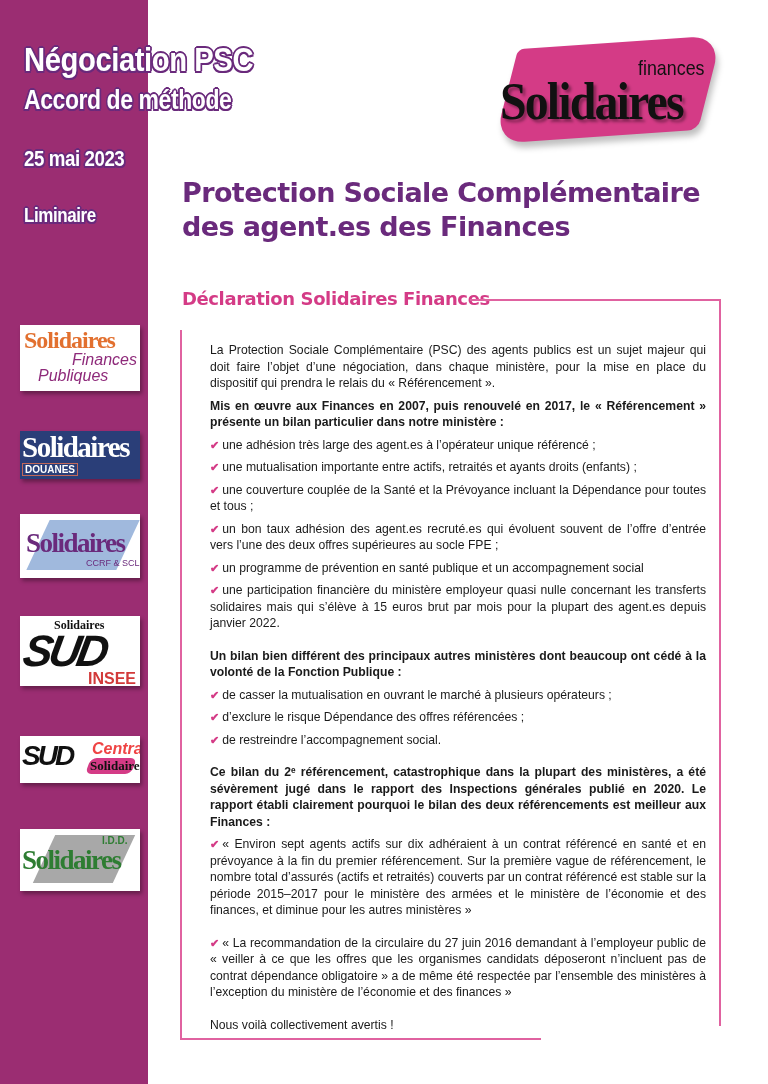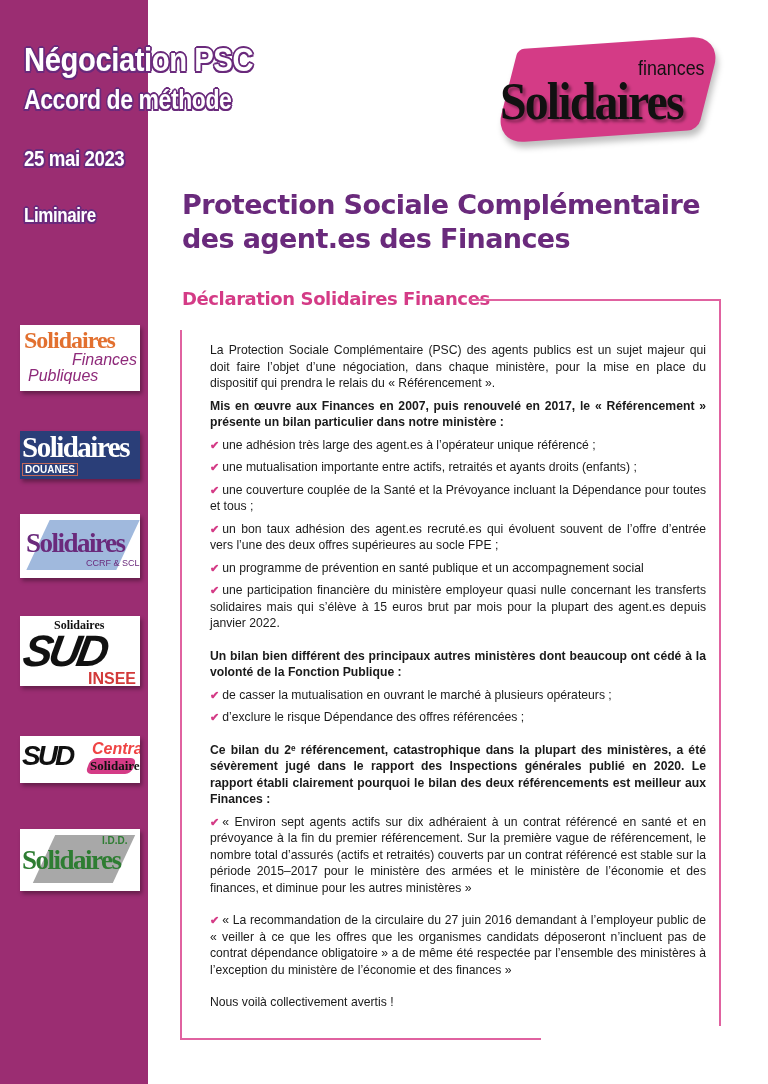--- a/index.html
+++ b/index.html
@@ -43,21 +43,21 @@
   .logo-main .sol {
     position: absolute; left: 4px; top: 36px; font-size: 52px; font-weight: bold;
     font-family: "Liberation Serif", serif; color: #111; letter-spacing: -2px;
     transform: scaleX(0.92); transform-origin: left top;
     text-shadow: 3px 3px 3px rgba(0,0,0,0.35);
   }
 
   .main-title {
     position: absolute; left: 182px; top: 176px; color: #6a2a7c;
     font-family: "DejaVu Sans", sans-serif; font-weight: bold; font-size: 27px;
-    line-height: 34px; letter-spacing: -0.6px; margin-top: 12px;
+    line-height: 34px; letter-spacing: -0.6px;
   }
   .section-title {
     position: absolute; left: 182px; top: 288px; color: #d43b86;
     font-family: "DejaVu Sans", sans-serif; font-weight: bold; font-size: 18px;
     letter-spacing: -0.4px;
   }
   .box-top { position: absolute; left: 470px; top: 299px; width: 251px; height: 2px; background: #e062a0; }
   .box-right { position: absolute; left: 719px; top: 299px; width: 2px; height: 727px; background: #e062a0; }
   .box-left { position: absolute; left: 180px; top: 330px; width: 2px; height: 710px; background: #e062a0; }
   .box-bottom { position: absolute; left: 180px; top: 1038px; width: 361px; height: 2px; background: #e062a0; }
@@ -72,21 +72,21 @@
   .content .chk { color: #d43b86; font-weight: bold; font-size: 11px; margin-right: 3px; }
   .content .gap { height: 10px; }
 
   .logo-box {
     position: absolute; left: 20px; width: 120px; background: #fff;
     box-shadow: 2px 3px 4px rgba(0,0,0,0.35); overflow: hidden;
   }
   .l1 { top: 325px; height: 66px; }
   .l1 .a { position: absolute; left: 4px; top: 2px; font-family: "Liberation Serif", serif; font-weight: bold; font-size: 24px; color: #e2702f; letter-spacing: -1px; }
   .l1 .b { position: absolute; left: 52px; top: 26px; font-size: 16px; color: #8e2a7a; font-style: italic; }
-  .l1 .c { position: absolute; left: 8px; top: 42px; font-size: 16px; color: #8e2a7a; font-style: italic; }
+  .l1 .c { position: absolute; left: 18px; top: 42px; font-size: 16px; color: #8e2a7a; font-style: italic; }
 
   .l2 { top: 431px; height: 48px; background: #2a3e78; }
   .l2 .a { position: absolute; left: 2px; top: 0px; font-family: "Liberation Serif", serif; font-weight: bold; font-size: 29px; color: #fff; letter-spacing: -1.5px; }
   .l2 .b { position: absolute; left: 2px; top: 32px; font-size: 10px; color: #fff; font-weight: bold; border: 1px solid #c0685a; padding: 0 2px; }
 
   .l3 { top: 514px; height: 64px; }
   .l3 .bg { position: absolute; left: 18px; top: 6px; width: 90px; height: 50px; background: #88a8d4; transform: skewX(-25deg); opacity: 0.8; }
   .l3 .a { position: absolute; left: 6px; top: 14px; font-family: "Liberation Serif", serif; font-weight: bold; font-size: 27px; color: #6a2a7c; letter-spacing: -1.5px; }
   .l3 .b { position: absolute; left: 66px; top: 44px; font-size: 9px; color: #6a2a7c; }
 
@@ -169,20 +169,21 @@
   <p><span class="chk">✔</span><span>une adhésion très large des agent.es à l’opérateur unique référencé ;</span></p>
   <p><span class="chk">✔</span><span>une mutualisation importante entre actifs, retraités et ayants droits (enfants)  ;</span></p>
   <p><span class="chk">✔</span><span>une couverture couplée de la Santé et la Prévoyance incluant la Dépendance pour toutes et tous ;</span></p>
   <p><span class="chk">✔</span><span>un bon taux adhésion des agent.es recruté.es qui évoluent souvent de l’offre d’entrée vers l’une des deux offres supérieures au socle FPE ;</span></p>
   <p><span class="chk">✔</span><span>un programme de prévention en santé publique et un accompagnement social</span></p>
   <p><span class="chk">✔</span><span>une participation financière du ministère employeur quasi nulle concernant les transferts solidaires mais qui s’élève à 15 euros brut par mois pour la plupart des agent.es depuis janvier 2022.</span></p>
   <div class="gap"></div>
   <p class="bold">Un bilan bien différent des principaux autres ministères dont beaucoup ont cédé à la volonté de la Fonction Publique :</p>
   <p><span class="chk">✔</span><span>de casser la mutualisation en ouvrant le marché à plusieurs opérateurs ;</span></p>
   <p><span class="chk">✔</span><span>d’exclure le risque Dépendance des offres référencées ;</span></p>
+  <p><span class="chk">✔</span><span>de restreindre l’accompagnement social.</span></p>
   <div class="gap"></div>
   <p class="bold">Ce bilan du 2ᵉ référencement, catastrophique dans la plupart des ministères, a été sévèrement jugé dans le rapport des Inspections générales publié en 2020. Le rapport établi clairement pourquoi le bilan des deux référencements est meilleur aux Finances :</p>
   <p><span class="chk">✔</span><span>« Environ sept agents actifs sur dix adhéraient à un contrat référencé en santé et en prévoyance à la fin du premier référencement. Sur la première vague de référencement, le nombre total d’assurés (actifs et retraités) couverts par un contrat référencé est stable sur la période 2015–2017 pour le ministère des armées et le ministère de l’économie et des finances, et diminue pour les autres ministères »</span></p>
   <div class="gap"></div>
   <p><span class="chk">✔</span><span>« La recommandation de la circulaire du 27 juin 2016 demandant à l’employeur public de « veiller à ce que les offres que les organismes candidats déposeront n’incluent pas de contrat dépendance obligatoire » a de même été respectée par l’ensemble des ministères à l’exception du ministère de l’économie et des finances »</span></p>
   <div class="gap"></div>
   <p>Nous voilà collectivement avertis !</p>
 </div>
 
 </body></html>

